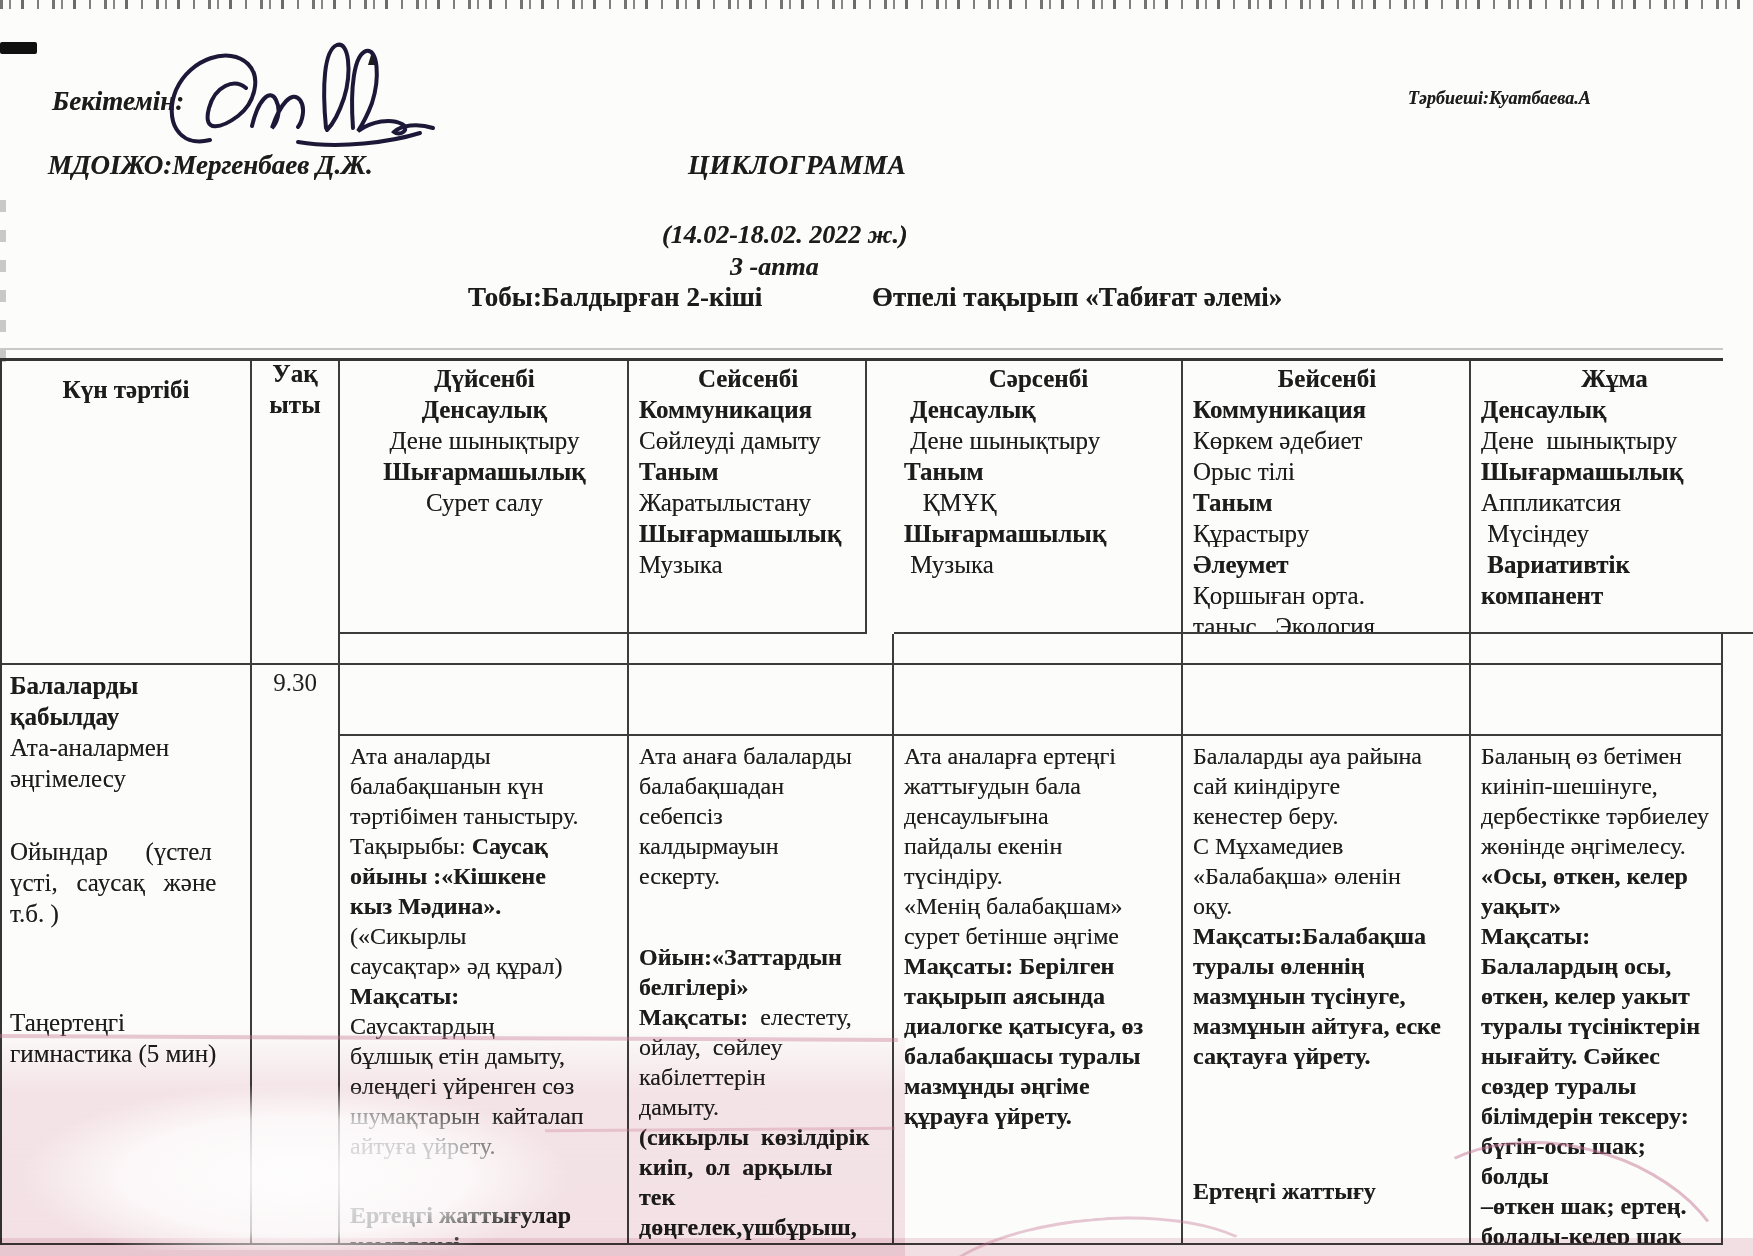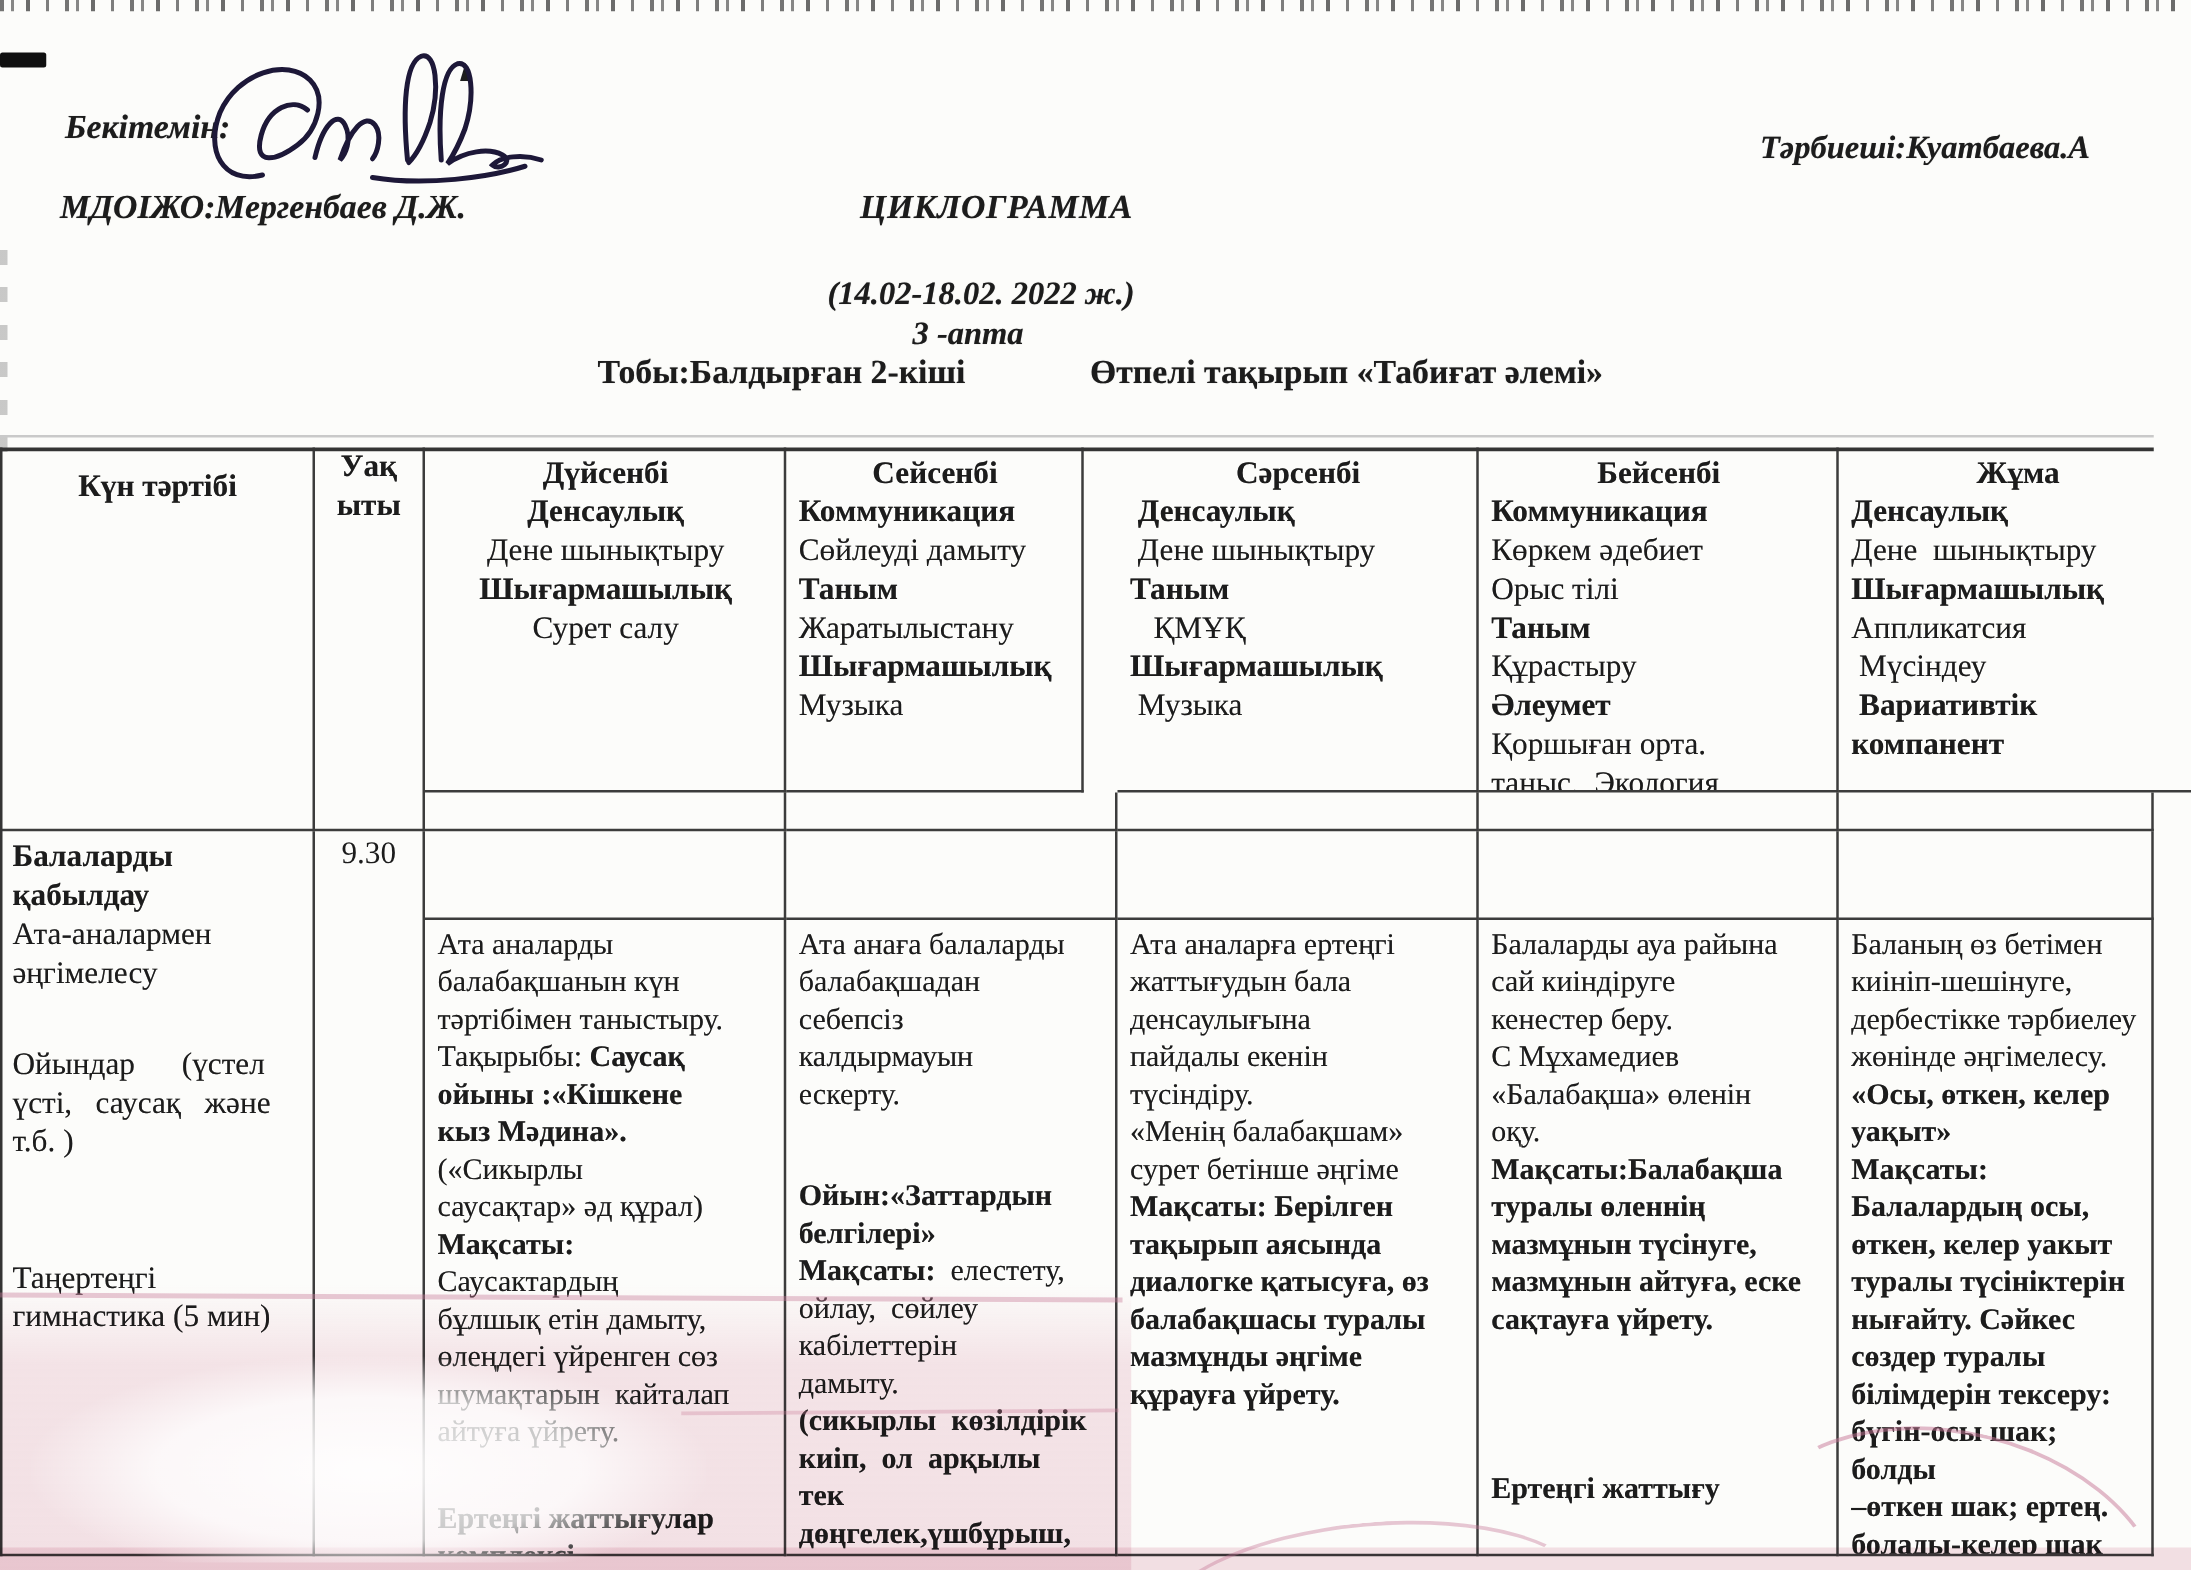--- a/index.html
+++ b/index.html
@@ -28,28 +28,28 @@
   .pink-smear2{position:absolute;left:545px;top:1128px;width:350px;height:3px;background:rgba(201,123,152,.32);
     transform:rotate(-.4deg);z-index:32;pointer-events:none;}
   .pink-arc1{position:absolute;left:1390px;top:1145px;width:340px;height:230px;border:3px solid transparent;
     border-top-color:rgba(198,118,150,.5);border-radius:50%;transform:rotate(14deg);z-index:32;pointer-events:none;}
   .pink-arc2{position:absolute;left:925px;top:1218px;width:340px;height:130px;border:3px solid transparent;
     border-top-color:rgba(198,118,150,.4);border-radius:50%;transform:rotate(-5deg);z-index:32;pointer-events:none;}
   
   .hd{position:absolute;font-weight:bold;font-style:italic;white-space:pre;
     text-shadow:0 0 .6px rgba(0,0,0,.5);text-align:right;}
   #approve{left:52px;top:86px;font-size:27px;}
-  #teacher{left:1408px;top:103px;font-size:26px;}
+  #teacher{left:1408px;top:88px;font-size:18px;}
   #org{left:48px;top:150px;font-size:27px;}
   #doctitle{left:688px;top:150px;font-size:27px;letter-spacing:.5px;}
   #dates{left:662px;top:220px;font-size:26px;}
   #week{left:730px;top:252px;font-size:26px;}
   .hd2{position:absolute;font-weight:bold;font-style:normal;font-size:27px;white-space:pre;
     text-shadow:0 0 .6px rgba(0,0,0,.5);}
-  #group{left:468px;top:282px;margin-left:10px;}
+  #group{left:468px;top:282px;}
   #theme{left:828px;top:282px;margin-left:44px;}
   #signature{position:absolute;left:148px;top:28px;width:300px;height:145px;}
   
   .tline{position:absolute;background:#343434;z-index:5;}
   .cell{position:absolute;box-sizing:border-box;border-right:2px solid #3c3c3c;border-bottom:2px solid #3c3c3c;
     overflow:hidden;z-index:4;}
   .cell .inner{padding:5px 8px 0 10px;}
   .ln{white-space:pre-wrap;text-shadow:0 0 .5px rgba(0,0,0,.45);}
   .hdr .ln{font-size:25px;line-height:31px;}
   .bodycell .ln{font-size:24px;line-height:30px;}

